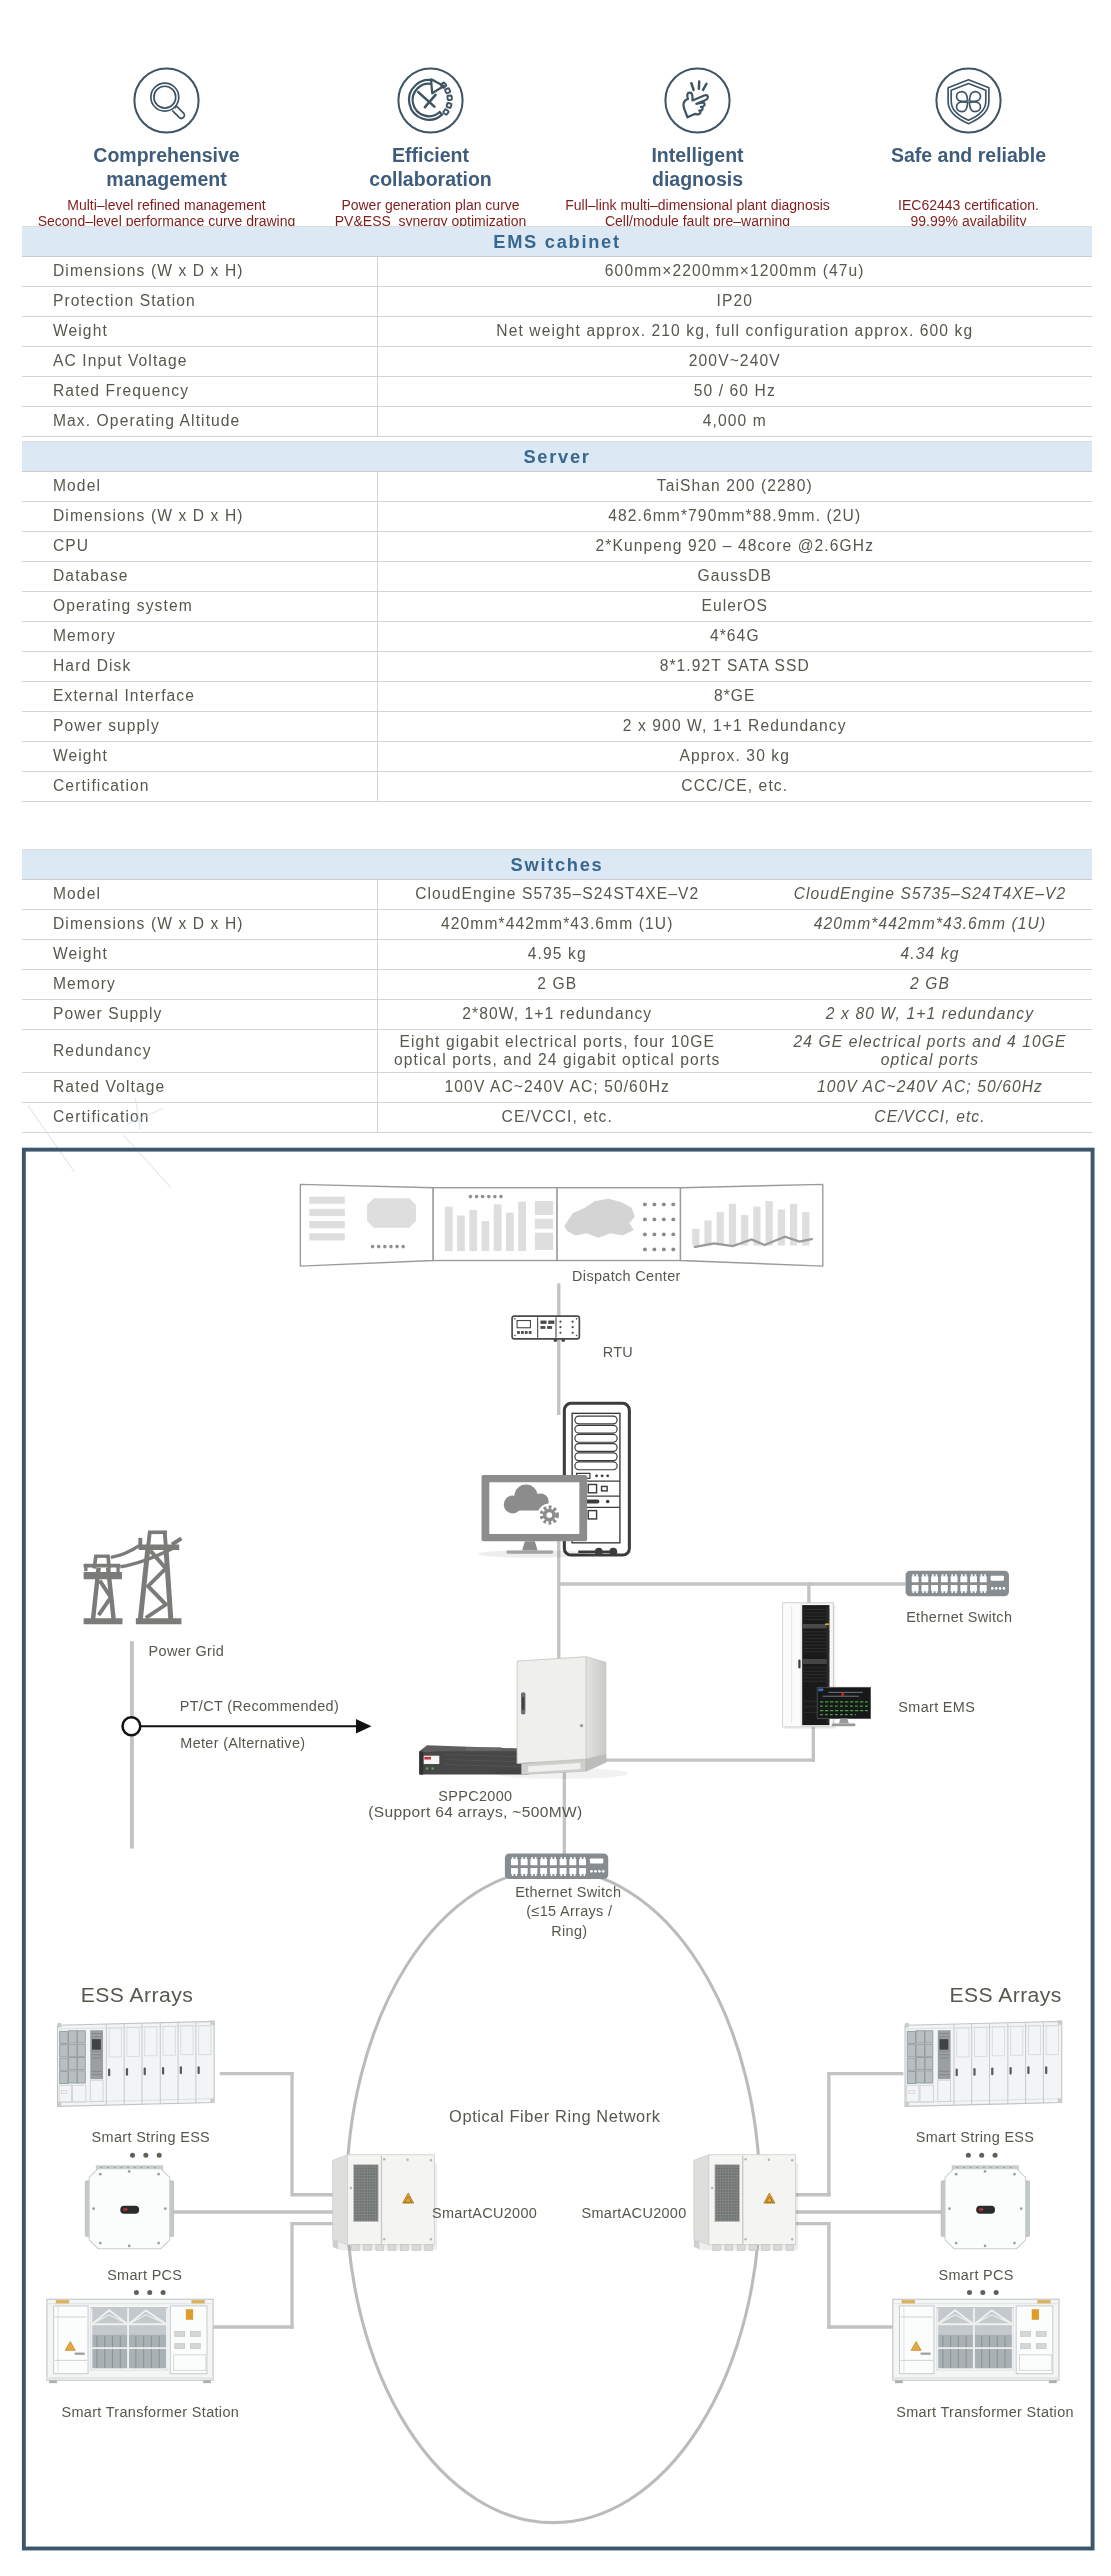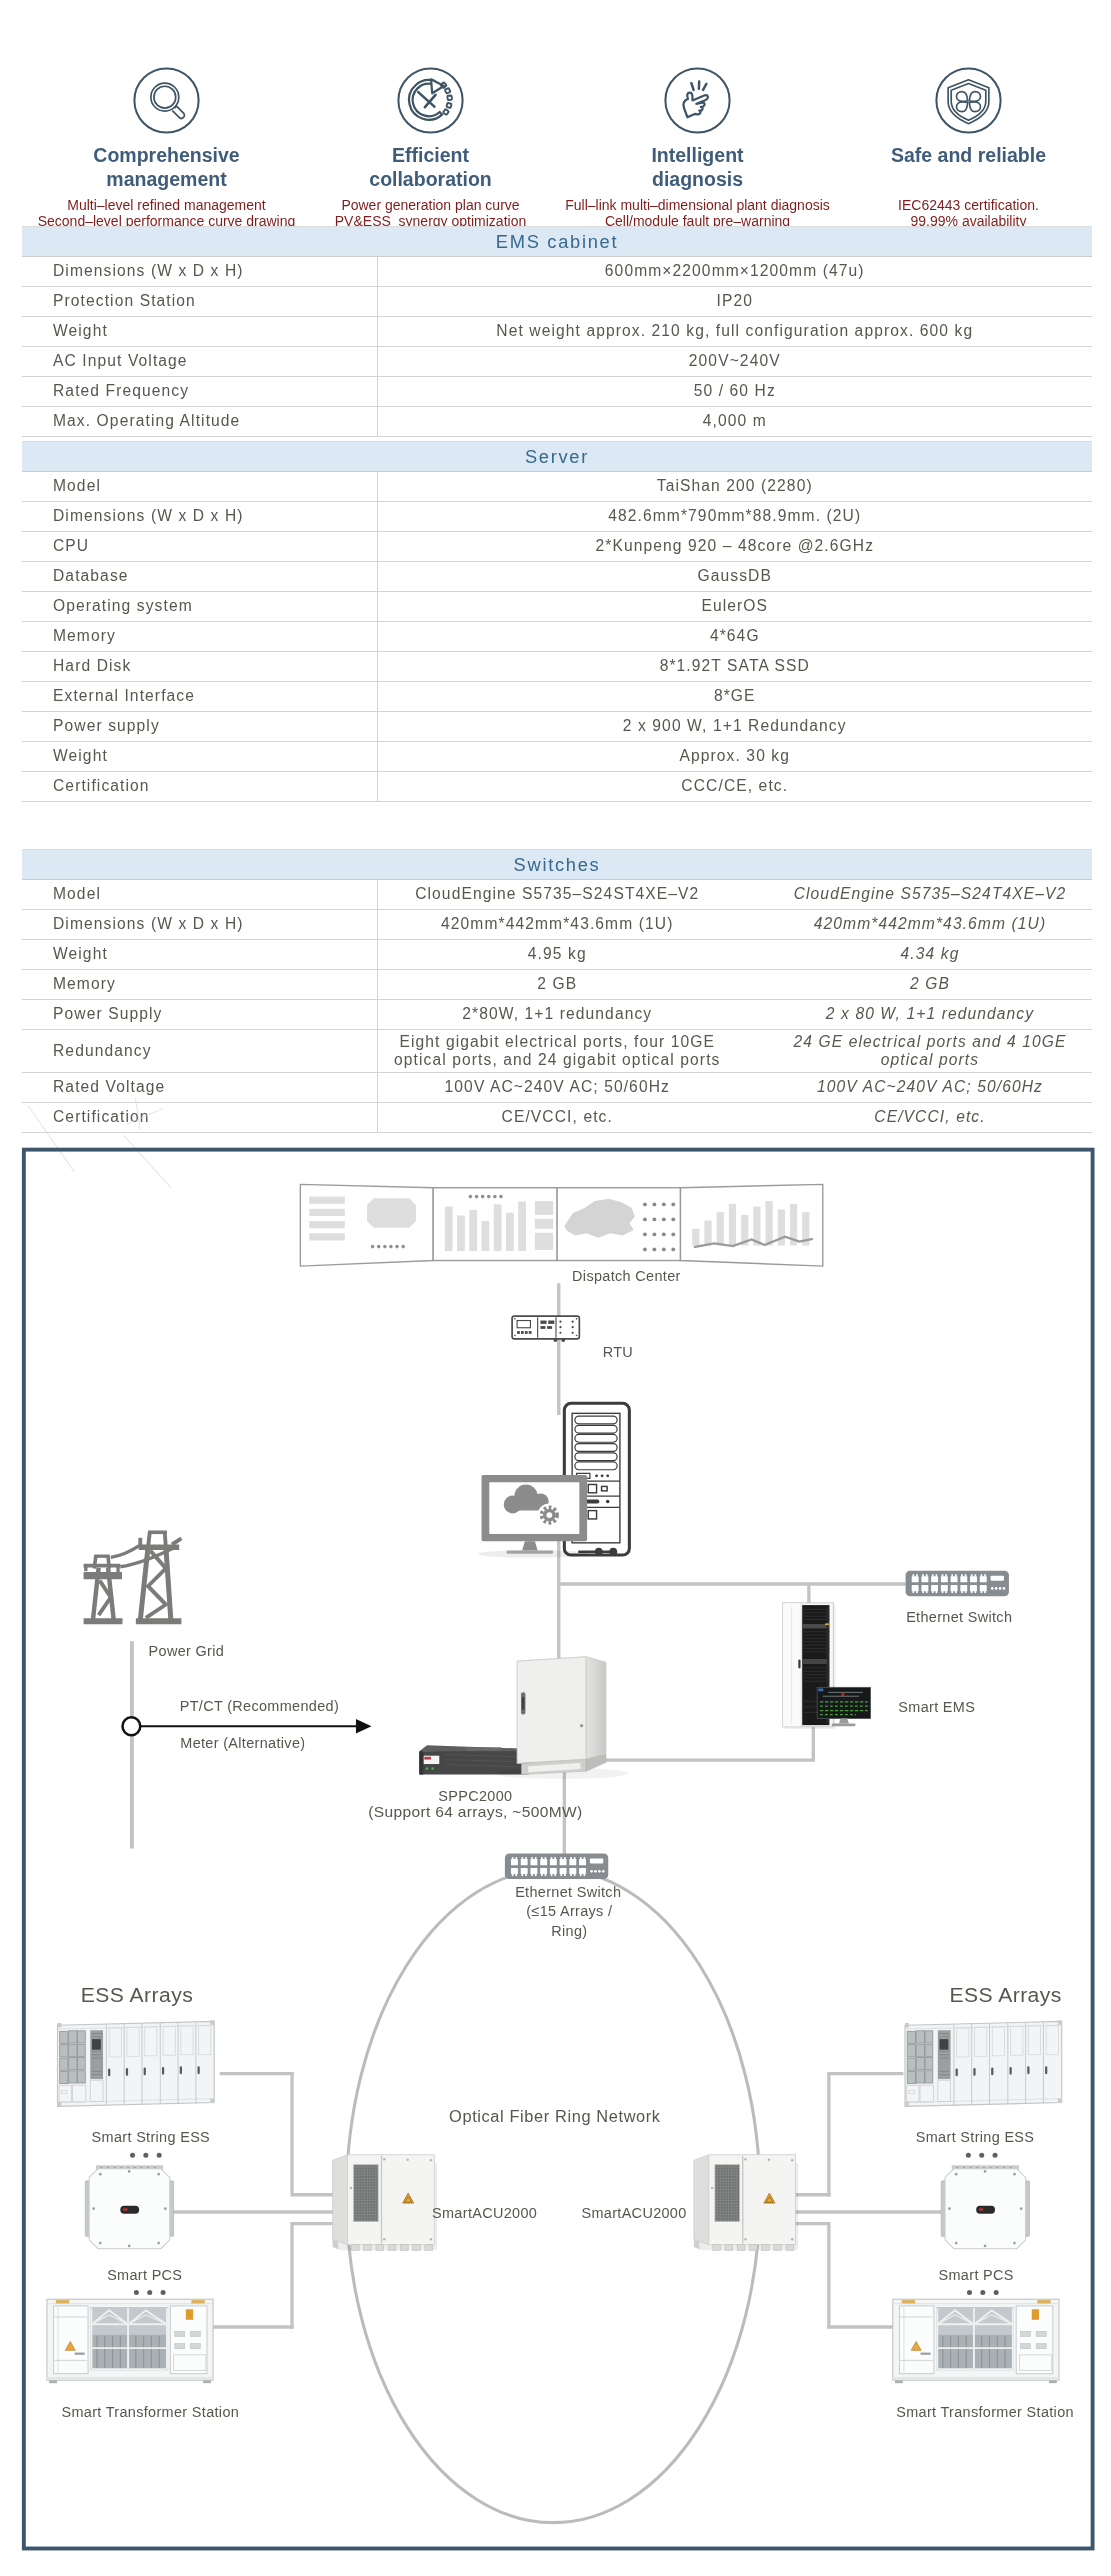--- a/index.html
+++ b/index.html
@@ -6,21 +6,21 @@
 html,body { background:#ffffff; }
 body { width:1112px; height:2576px; position:relative; font-family:"Liberation Sans", sans-serif; overflow:hidden; -webkit-font-smoothing:antialiased; }
 .abs { position:absolute; }
 
 .feat { position:absolute; top:0; width:289px; text-align:center;margin-top:44px; }
 .feat .ic { height:91px; padding-top:23px; }
 .feat h3 { font-size:19.5px; line-height:24px; min-height:48px; font-weight:bold; color:#3f5d7a; margin-top:7.8px; }
 .feat p { font-size:14px; line-height:16px; color:#7f1d1d; margin-top:6.7px; }
 
 table.spec { position:absolute; left:22px; width:1070px; border-collapse:collapse; table-layout:fixed; }
-table.spec th.sect { background:#dce8f4; color:#38688f; font-size:18.3px; letter-spacing:1.7px; font-weight:normal; height:30px; border-top:1.1px solid #dcdcdc; border-bottom:1.1px solid #cccccc; }
+table.spec th.sect { background:#dce8f4; color:#38688f; font-size:18.3px; letter-spacing:1.7px; font-weight:bold; height:30px; border-top:1.1px solid #dcdcdc; border-bottom:1.1px solid #cccccc; }
 table.spec td { font-size:15.6px; letter-spacing:1.1px; color:#55584c; height:30px; border-bottom:1.1px solid #d4d4d4; text-align:center; vertical-align:middle; line-height:18.3px; }
 table.spec td.lbl { text-align:left; padding-left:31px; border-right:1.1px solid #d4d4d4; }
 table.spec td.sh { padding-left:31px;font-style:italic; }
 col.c1 { width:355px; }
 </style>
 </head>
 <body>
 
 <div class="feat" style="left:22px;">
   <div class="ic"><svg width="67" height="67" viewBox="0 0 120 120" fill="none" stroke="#3e5464">

